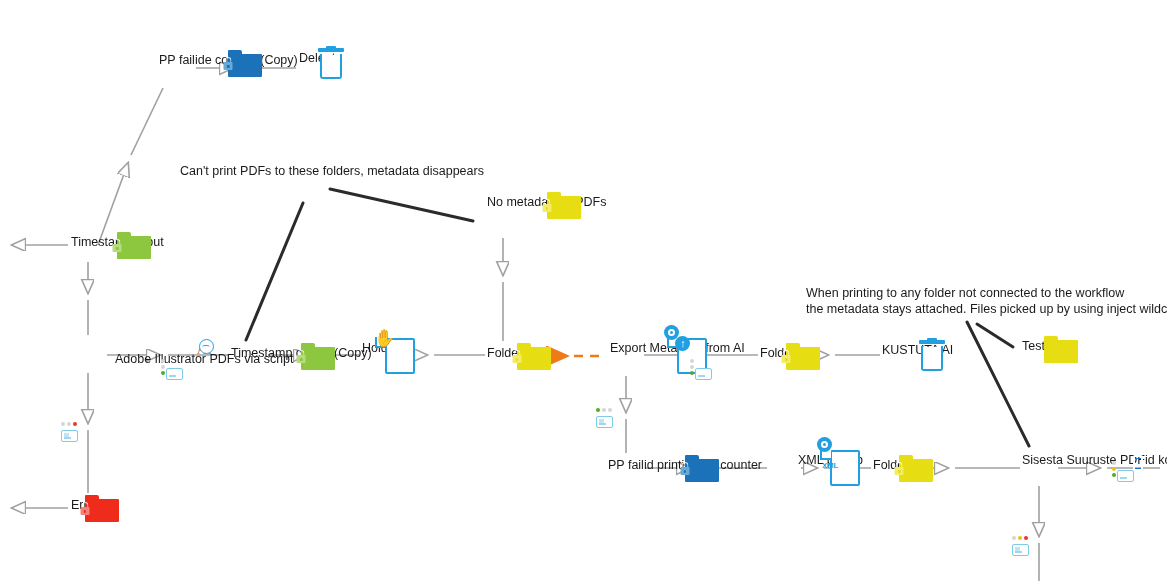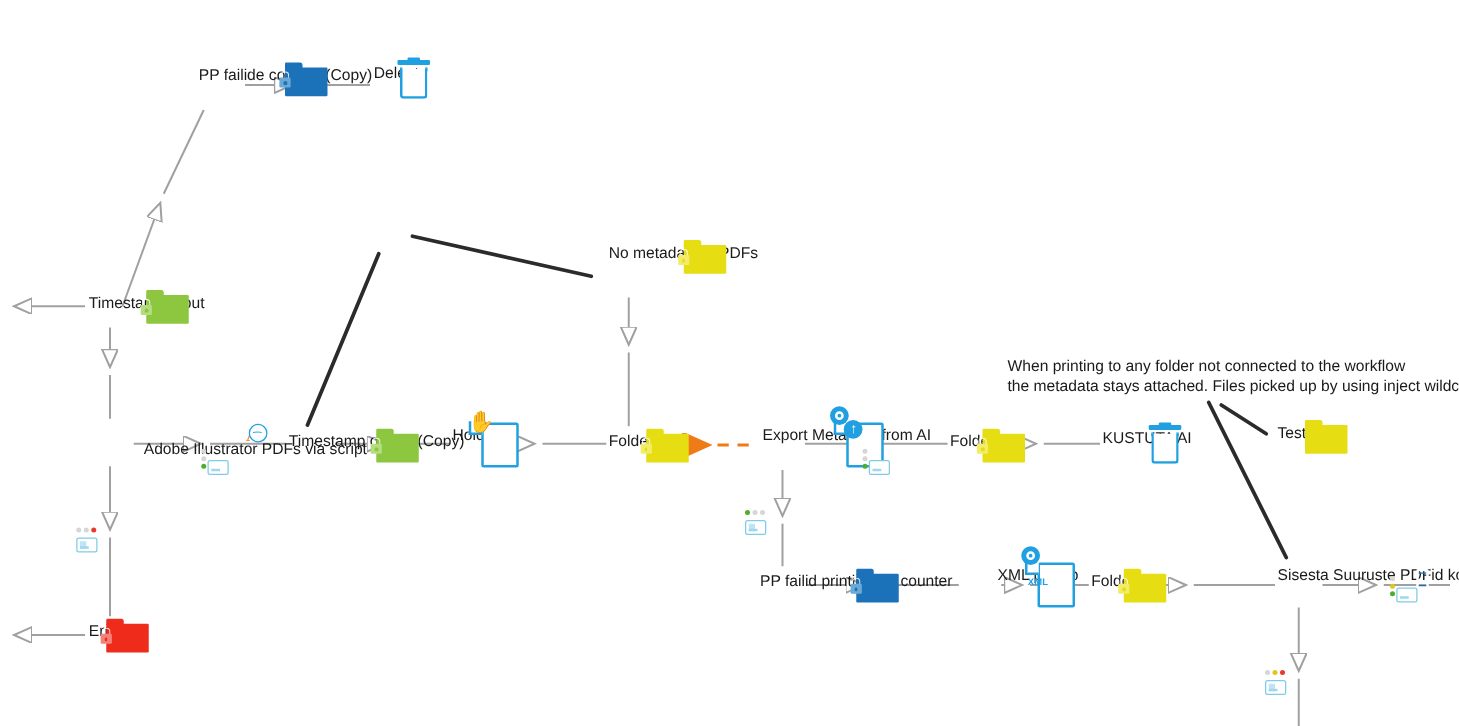--- a/index.html
+++ b/index.html
@@ -380,16 +380,17 @@
   </div>
   <div class="cbadge" style="left:1012px;top:536px;">
     <span class="dots">
         <span class="d"></span>
         <span class="d yellow"></span>
         <span class="d red"></span>
       </span>
     <span class="dev paper" style="left:0;top:8px;"></span>
   </div>
 
+  <div class="annot" style="left:180px;top:163px;">Can't print PDFs to these folders, metadata disappears</div>
   <div class="annot" style="left:806px;top:285px;">When printing to any folder not connected to the workflow
 the metadata stays attached. Files picked up by using inject wildcard</div>
 
 </div>
 
 </body></html>

